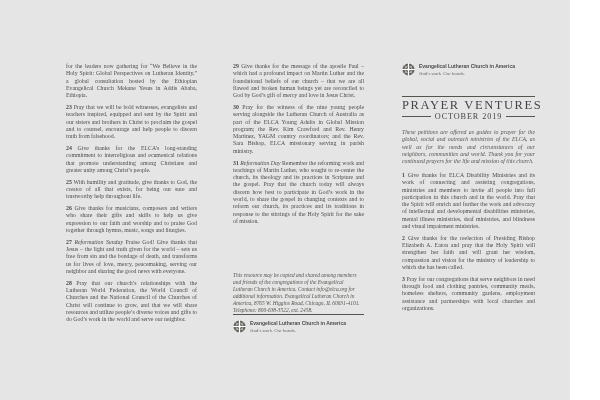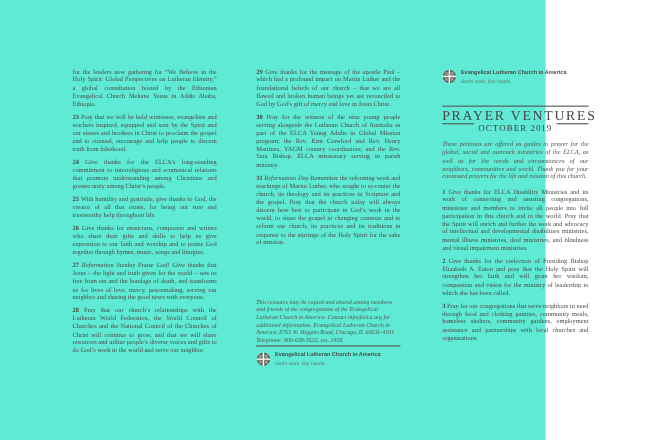--- a/index.html
+++ b/index.html
@@ -1,21 +1,21 @@
 <!DOCTYPE html>
 <html><head>
 <meta charset="utf-8">
 <style>
   html,body{margin:0;padding:0;}
   body{
     width:600px;height:400px;background:#ffffff;overflow:hidden;
     font-family:"Liberation Serif", serif;color:#4c4c4a;
     -webkit-font-smoothing:antialiased;
   }
-  .sheet{position:relative;width:496px;height:400px;background:#5eead4;}
+  .sheet{position:relative;width:570px;height:400px;background:#e5e5e5;}
   .col{position:absolute;top:63px;width:131px;}
   #col-left{left:66px;}
   #col-middle{left:233px;height:290px;}
   #col-right{left:402px;width:133px;}
 
   .para{
     font-size:5.8px;line-height:7.3px;margin:0 0 4.5px 0;
     text-align:justify;color:#4c4c4a;
   }
   .para b{font-weight:bold;color:#454543;}
@@ -40,21 +40,21 @@
     font-family:"Liberation Sans", sans-serif;
     font-size:4.4px;line-height:5px;color:#6e6d6a;margin-top:1.5px;white-space:nowrap;
   }
 
   
   .mast-rule{border-top:1px solid #55544f;height:0;margin:20px 0 0 0;}
   .mast-title{
     font-size:12.5px;line-height:14px;letter-spacing:1.6px;
     text-align:center;color:#45454a;margin:1px 0 0 0;white-space:nowrap;
   }
-  .mast-date-row{display:flex;gap:4px;margin-top:0;}
+  .mast-date-row{display:flex;align-items:center;gap:4px;margin-top:0;}
   .mast-dash{flex:1;border-top:0.9px solid #55544f;height:0;}
   .mast-date{
     font-size:8.2px;line-height:9px;letter-spacing:0.9px;color:#45454a;white-space:nowrap;
   }
   .intro{
     font-style:italic;font-size:5.8px;line-height:7.3px;color:#55544f;
     margin:8px 0 6.5px 0;text-align:justify;
   }
   .emblem{flex:0 0 auto;display:block;}
 </style>

